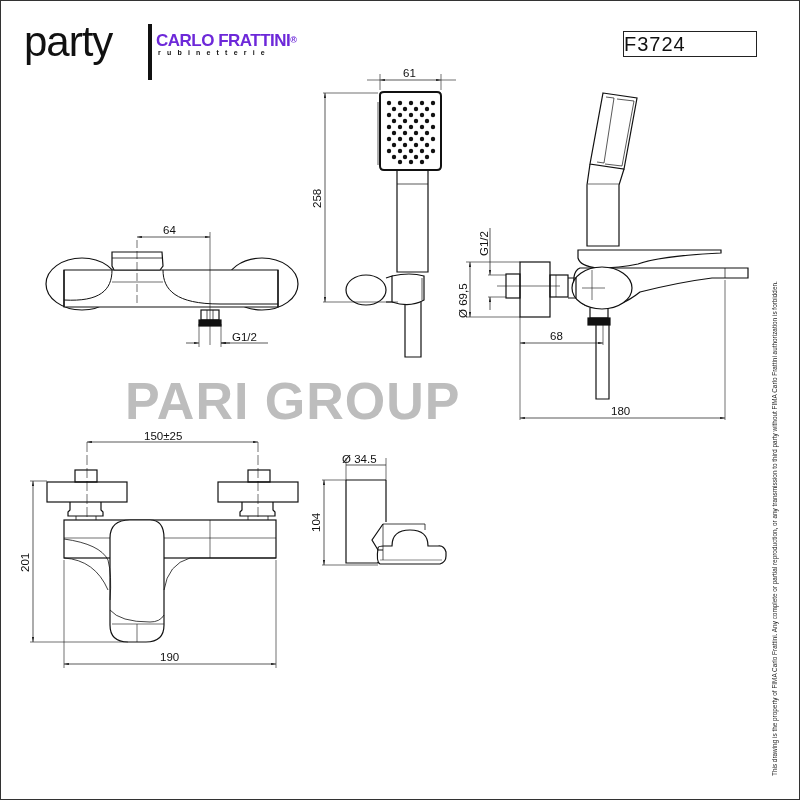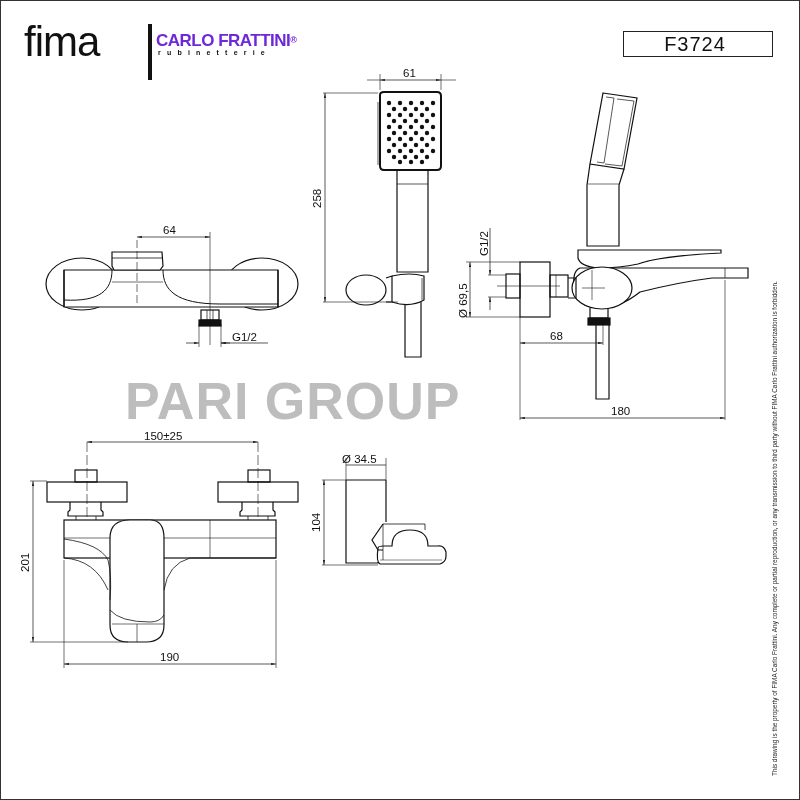--- a/index.html
+++ b/index.html
@@ -3,33 +3,33 @@
 <meta charset="utf-8">
 <style>
   html, body { margin: 0; padding: 0; background: #ffffff; }
   body { width: 800px; height: 800px; position: relative; overflow: hidden; font-family: "Liberation Sans", sans-serif; }
   .frame { position: absolute; left: 0; top: 0; width: 798px; height: 798px; border: 1px solid #333; }
   .logo { position: absolute; left: 24px; top: 20px; height: 60px; }
   .logo-fima { position: absolute; left: 0; top: 2px; font-family: "Liberation Sans", sans-serif; font-size: 42px; letter-spacing: -1px; color: #111; line-height: 40px; }
   .logo-bar { position: absolute; left: 124px; top: 4px; width: 4px; height: 56px; background: #111; }
   .logo-brand { position: absolute; left: 132px; top: 12px; font-size: 17px; font-weight: bold; color: #6d28d9; letter-spacing: -0.5px; line-height: 17px; white-space: nowrap; }
   .logo-sub { position: absolute; left: 134px; top: 29px; font-size: 7px; font-weight: bold; letter-spacing: 6.2px; color: #111; line-height: 8px; white-space: nowrap; }
-  .code-box { position: absolute; left: 623px; top: 31px; width: 150px; height: 26px; border: 1px solid #222; box-sizing: border-box; text-align: center; padding-right: 6px; font-size: 20px; line-height: 25px; color: #111; letter-spacing: 1px; }
+  .code-box { position: absolute; left: 623px; top: 31px; width: 134px; height: 26px; border: 1px solid #222; box-sizing: border-box; text-align: left; padding-right: 6px; font-size: 20px; line-height: 25px; color: #111; letter-spacing: 1px; }
   .watermark { position: absolute; left: 125px; top: 362px; font-size: 52px; font-weight: bold; color: #bdbdbd; letter-spacing: 1px; line-height: 78px; white-space: nowrap; }
   .copyright { position: absolute; left: 771px; top: 776px; transform-origin: 0 0; transform: rotate(-90deg); font-size: 6.4px; color: #222; white-space: nowrap; line-height: 8px; }
   svg { position: absolute; left: 0; top: 0; }
   .dim { font-family: "Liberation Sans", sans-serif; font-size: 11.5px; fill: #111; }
 </style>
 </head>
 <body>
 
 <div class="frame"></div>
 
 <div class="logo">
-  <div class="logo-fima">fima</div>
+  <div class="logo-fima">party</div>
   <div class="logo-bar"></div>
   <div class="logo-brand"><span>CARLO FRATTINI</span><span style="font-size:9px;vertical-align:top;">®</span></div>
   <div class="logo-sub">rubinetterie</div>
 </div>
 
 <div class="code-box">F3724</div>
 
 <svg width="800" height="800" viewBox="0 0 800 800" fill="none" stroke="#111" stroke-width="1.2">
   <defs>
     <marker id="arr" viewBox="0 0 10 10" refX="10" refY="5" markerWidth="7" markerHeight="7" orient="auto-start-reverse">

